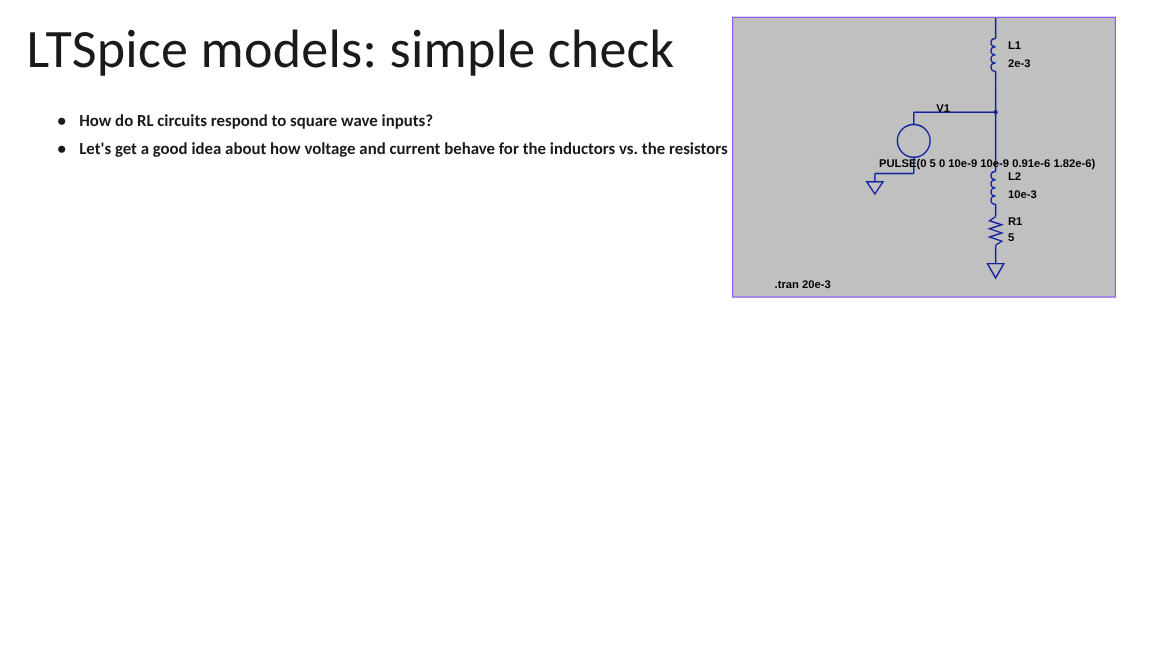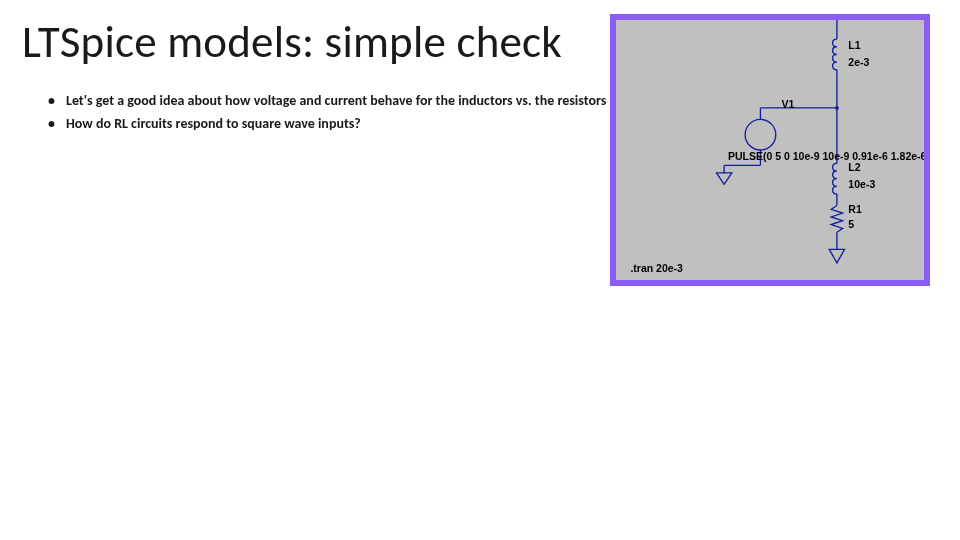--- a/index.html
+++ b/index.html
@@ -2,37 +2,37 @@
 <html><head>
 <meta charset="utf-8">
 <style>
   * { box-sizing: border-box; margin: 0; padding: 0; }
   html, body { width: 960px; height: 540px; background: #fff; font-family: "Calibri", "Segoe UI", Arial, sans-serif; overflow: hidden; }
   .slide { position: relative; width: 960px; height: 540px; }
   .title { position: absolute; left: 22px; top: 14px; font-size: 45px; font-weight: 400; color: #1a1a1a; letter-spacing: 0.2px; }
   .bullets { position: absolute; left: 48px; top: 92px; width: 560px; }
   .bullets li { list-style: none; position: relative; font-size: 14px; font-weight: 700; color: #1a1a1a; line-height: 1.35; margin-bottom: 4px; padding-left: 18px; }
   .bullets li::before { content: "•"; position: absolute; left: 0; top: 0; font-weight: 700; }
-  .schematic { position: absolute; right: 30px; top: 14px; width: 320px; height: 272px; background: #c0c0c0; border: 6px solid #8b5cf6; }
+  .schematic { position: absolute; right: 30px; top: 14px; width: 320px; height: 234px; background: #c0c0c0; border: 1px solid #8b5cf6; }
   .schematic svg { width: 100%; height: 100%; display: block; }
   .lbl { font-family: Arial, sans-serif; font-size: 11px; font-weight: 700; fill: #000; }
   .directive { font-family: Arial, sans-serif; font-size: 11px; font-weight: 700; fill: #000; }
   .wire { stroke: #1020a0; stroke-width: 1.4; fill: none; }
   .comp { stroke: #1020a0; stroke-width: 1.4; fill: none; }
 </style>
 </head>
 <body>
 
 <div class="slide">
 
   <h1 class="title">LTSpice models: simple check</h1>
 
   <ul class="bullets">
+    <li>How do RL circuits respond to square wave inputs?</li>
     <li>Let's get a good idea about how voltage and current behave for the inductors vs. the resistors</li>
-    <li>How do RL circuits respond to square wave inputs?</li>
   </ul>
 
   <div class="schematic">
     <svg viewBox="0 0 320 272">
 
       <line class="wire" x1="230" y1="0" x2="230" y2="20"></line>
 
       <g>
         <path class="comp" d="M230 20
           c-6 0 -6 8 0 8

